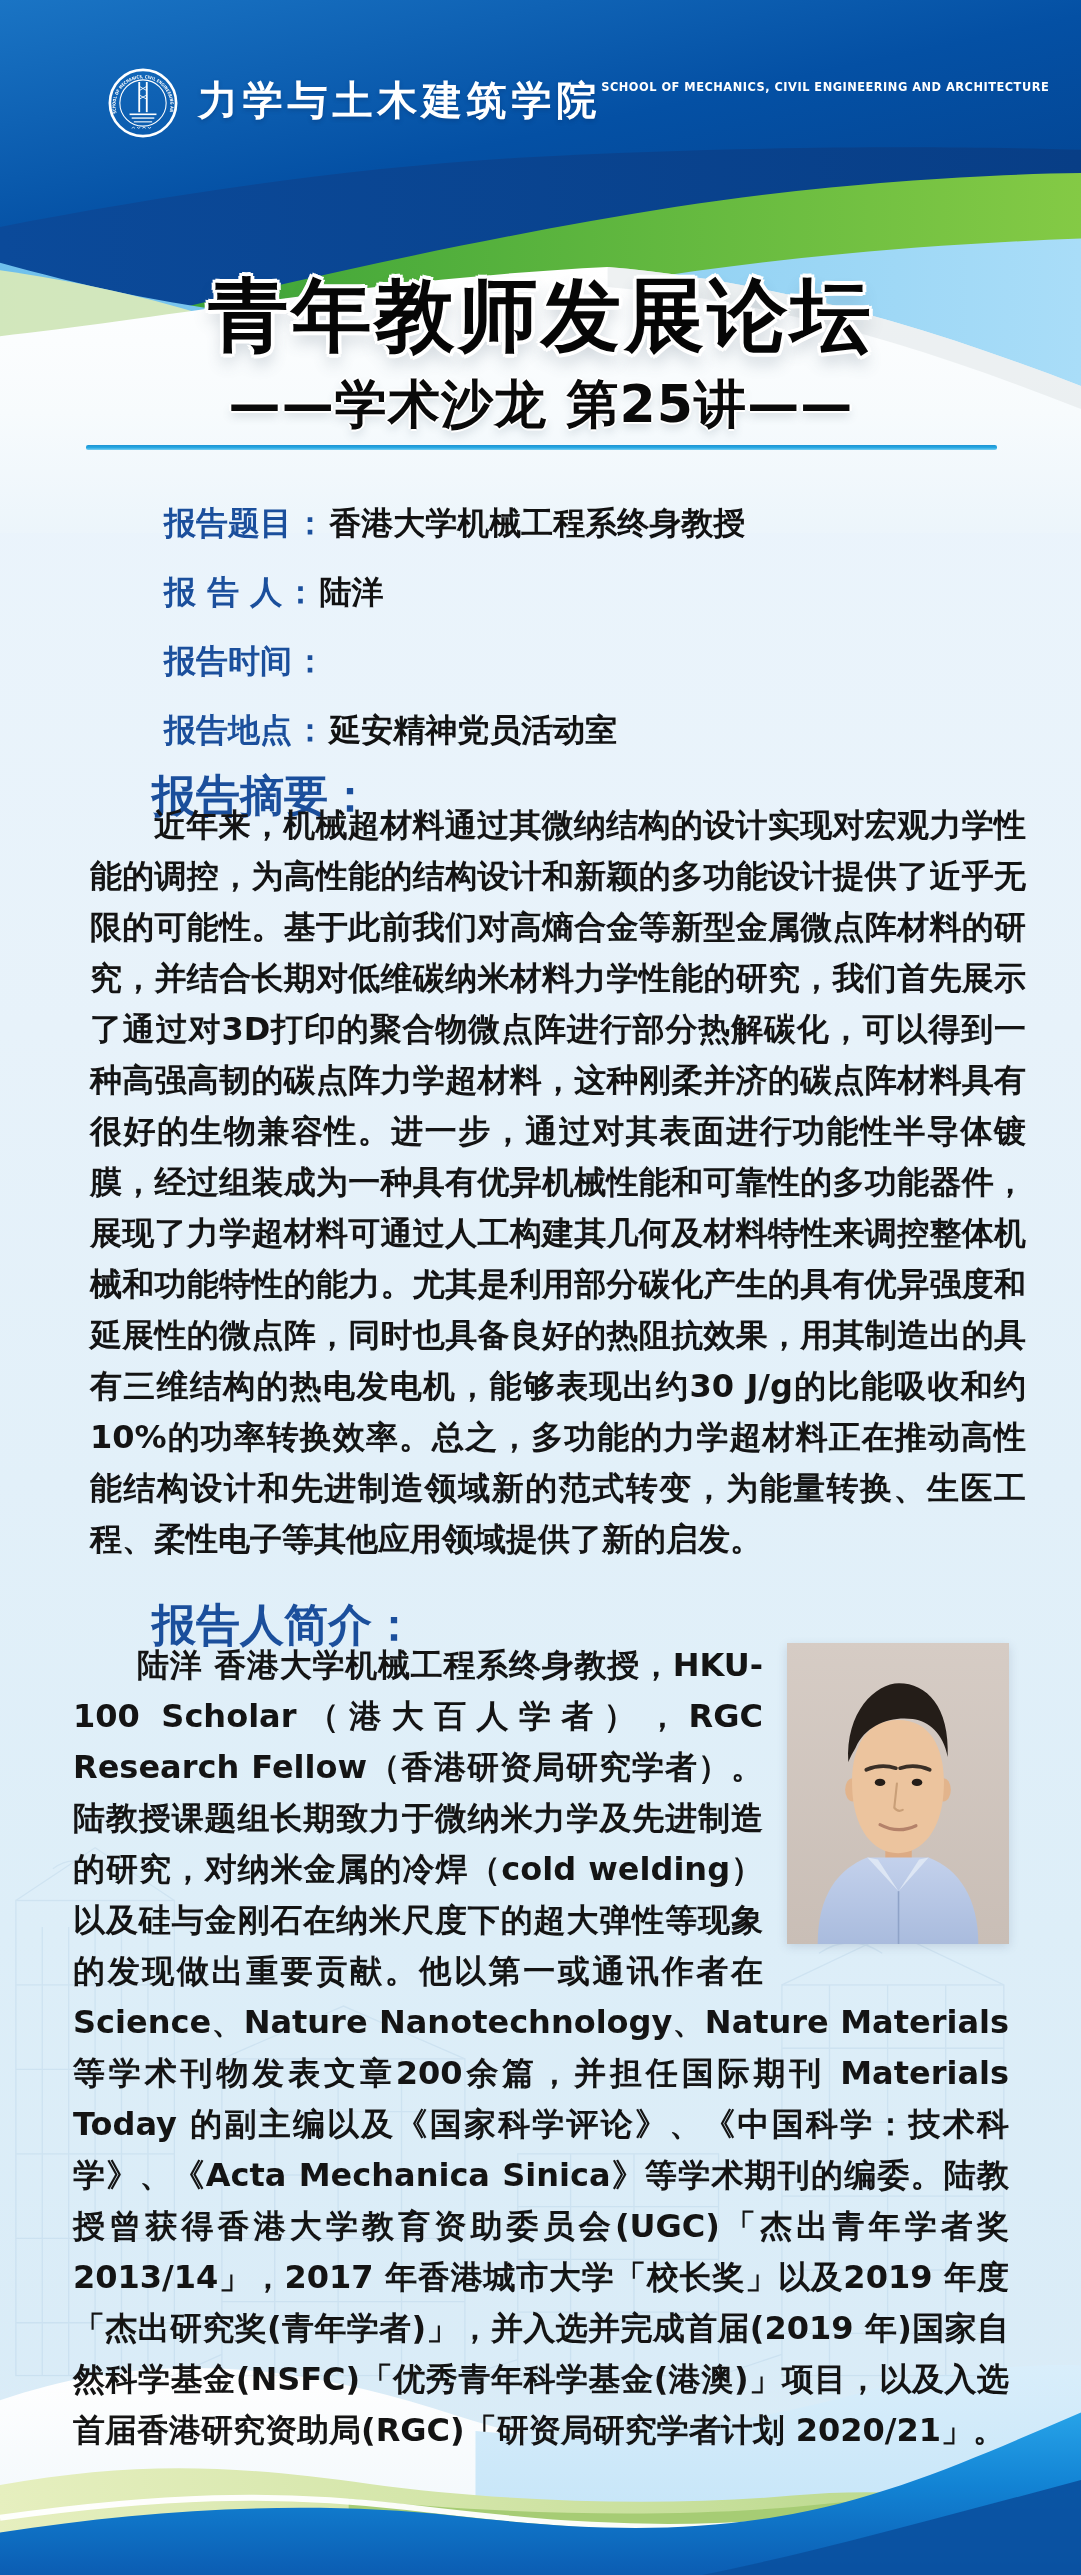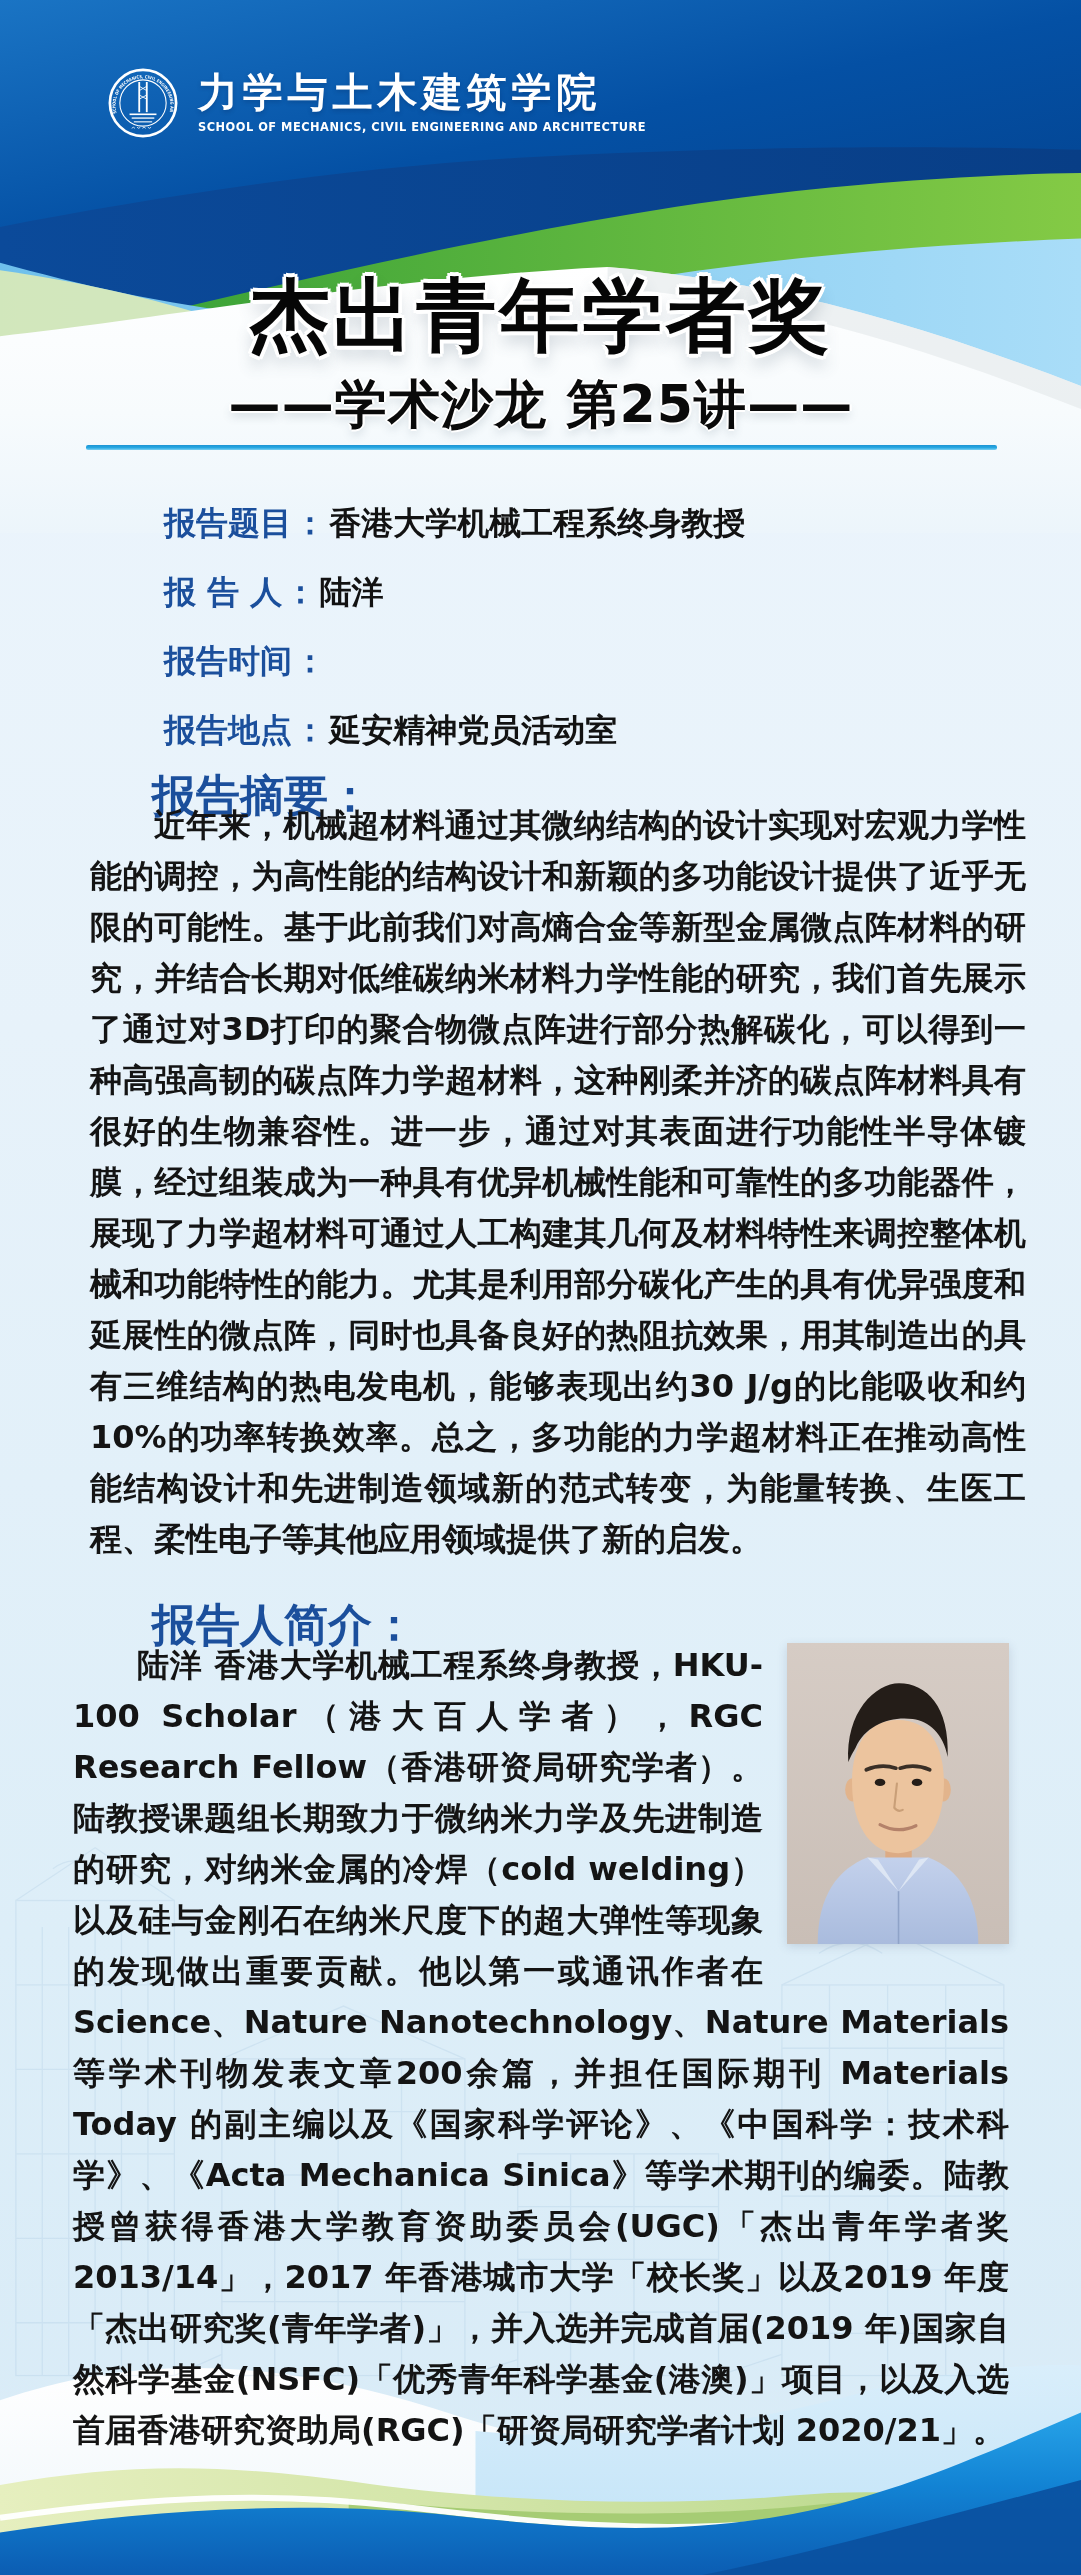--- a/index.html
+++ b/index.html
@@ -10,21 +10,21 @@
     overflow:hidden;
     background:linear-gradient(180deg,#eef6fd 0%,#e7f2fa 40%,#ddeef8 75%,#d8ebf7 100%);
     font-family:"DejaVu Sans","Liberation Sans",sans-serif;
   }
   svg{display:block;}
   .abs{position:absolute;}
 
   
   .top-deco{left:0;top:0;width:1082px;height:533px;z-index:1;}
   .logo{left:108px;top:68px;display:flex;align-items:flex-start;gap:20px;z-index:3;}
-  .logo-text{display:flex;flex-direction:column;margin-top:0;}
+  .logo-text{display:flex;flex-direction:row;margin-top:8px;}
   .school-cn{
     color:#ffffff;font-size:40px;font-weight:700;letter-spacing:4.8px;line-height:1.2;
     text-shadow:0 1.6px 4.2px rgba(0,30,80,.25);white-space:nowrap;
   }
   .school-en{
     color:#ffffff;font-size:11.4px;font-weight:700;letter-spacing:0.5px;margin-top:4.2px;white-space:nowrap;
   }
 
   
   .page-title{
@@ -137,21 +137,21 @@
       <g stroke="#ffffff" stroke-width="1.6" fill="none" opacity="0.9">
         <path d="M44,112 q3,-4 6,0 M54,110 q3,4 6,0 M64,112 q3,-4 6,0 M74,110 q3,4 6,0"></path>
       </g>
     </svg>
     <div class="logo-text">
       <div class="school-cn">力学与土木建筑学院</div>
       <div class="school-en">SCHOOL OF MECHANICS, CIVIL ENGINEERING AND ARCHITECTURE</div>
     </div>
   </div>
 
-  <div class="abs page-title content-layer">杰出青年学者奖</div>
+  <div class="abs page-title content-layer">青年教师发展论坛</div>
   <div class="abs page-subtitle content-layer">——学术沙龙 第25讲——</div>
   <div class="abs divider"></div>
 
   <div class="abs details">
     <div class="detail-row">
       <span class="detail-label">报告题目</span>
         <span class="detail-colon">：</span>
         <span class="detail-value">香港大学机械工程系终身教授</span>
     </div>
     <div class="detail-row">

